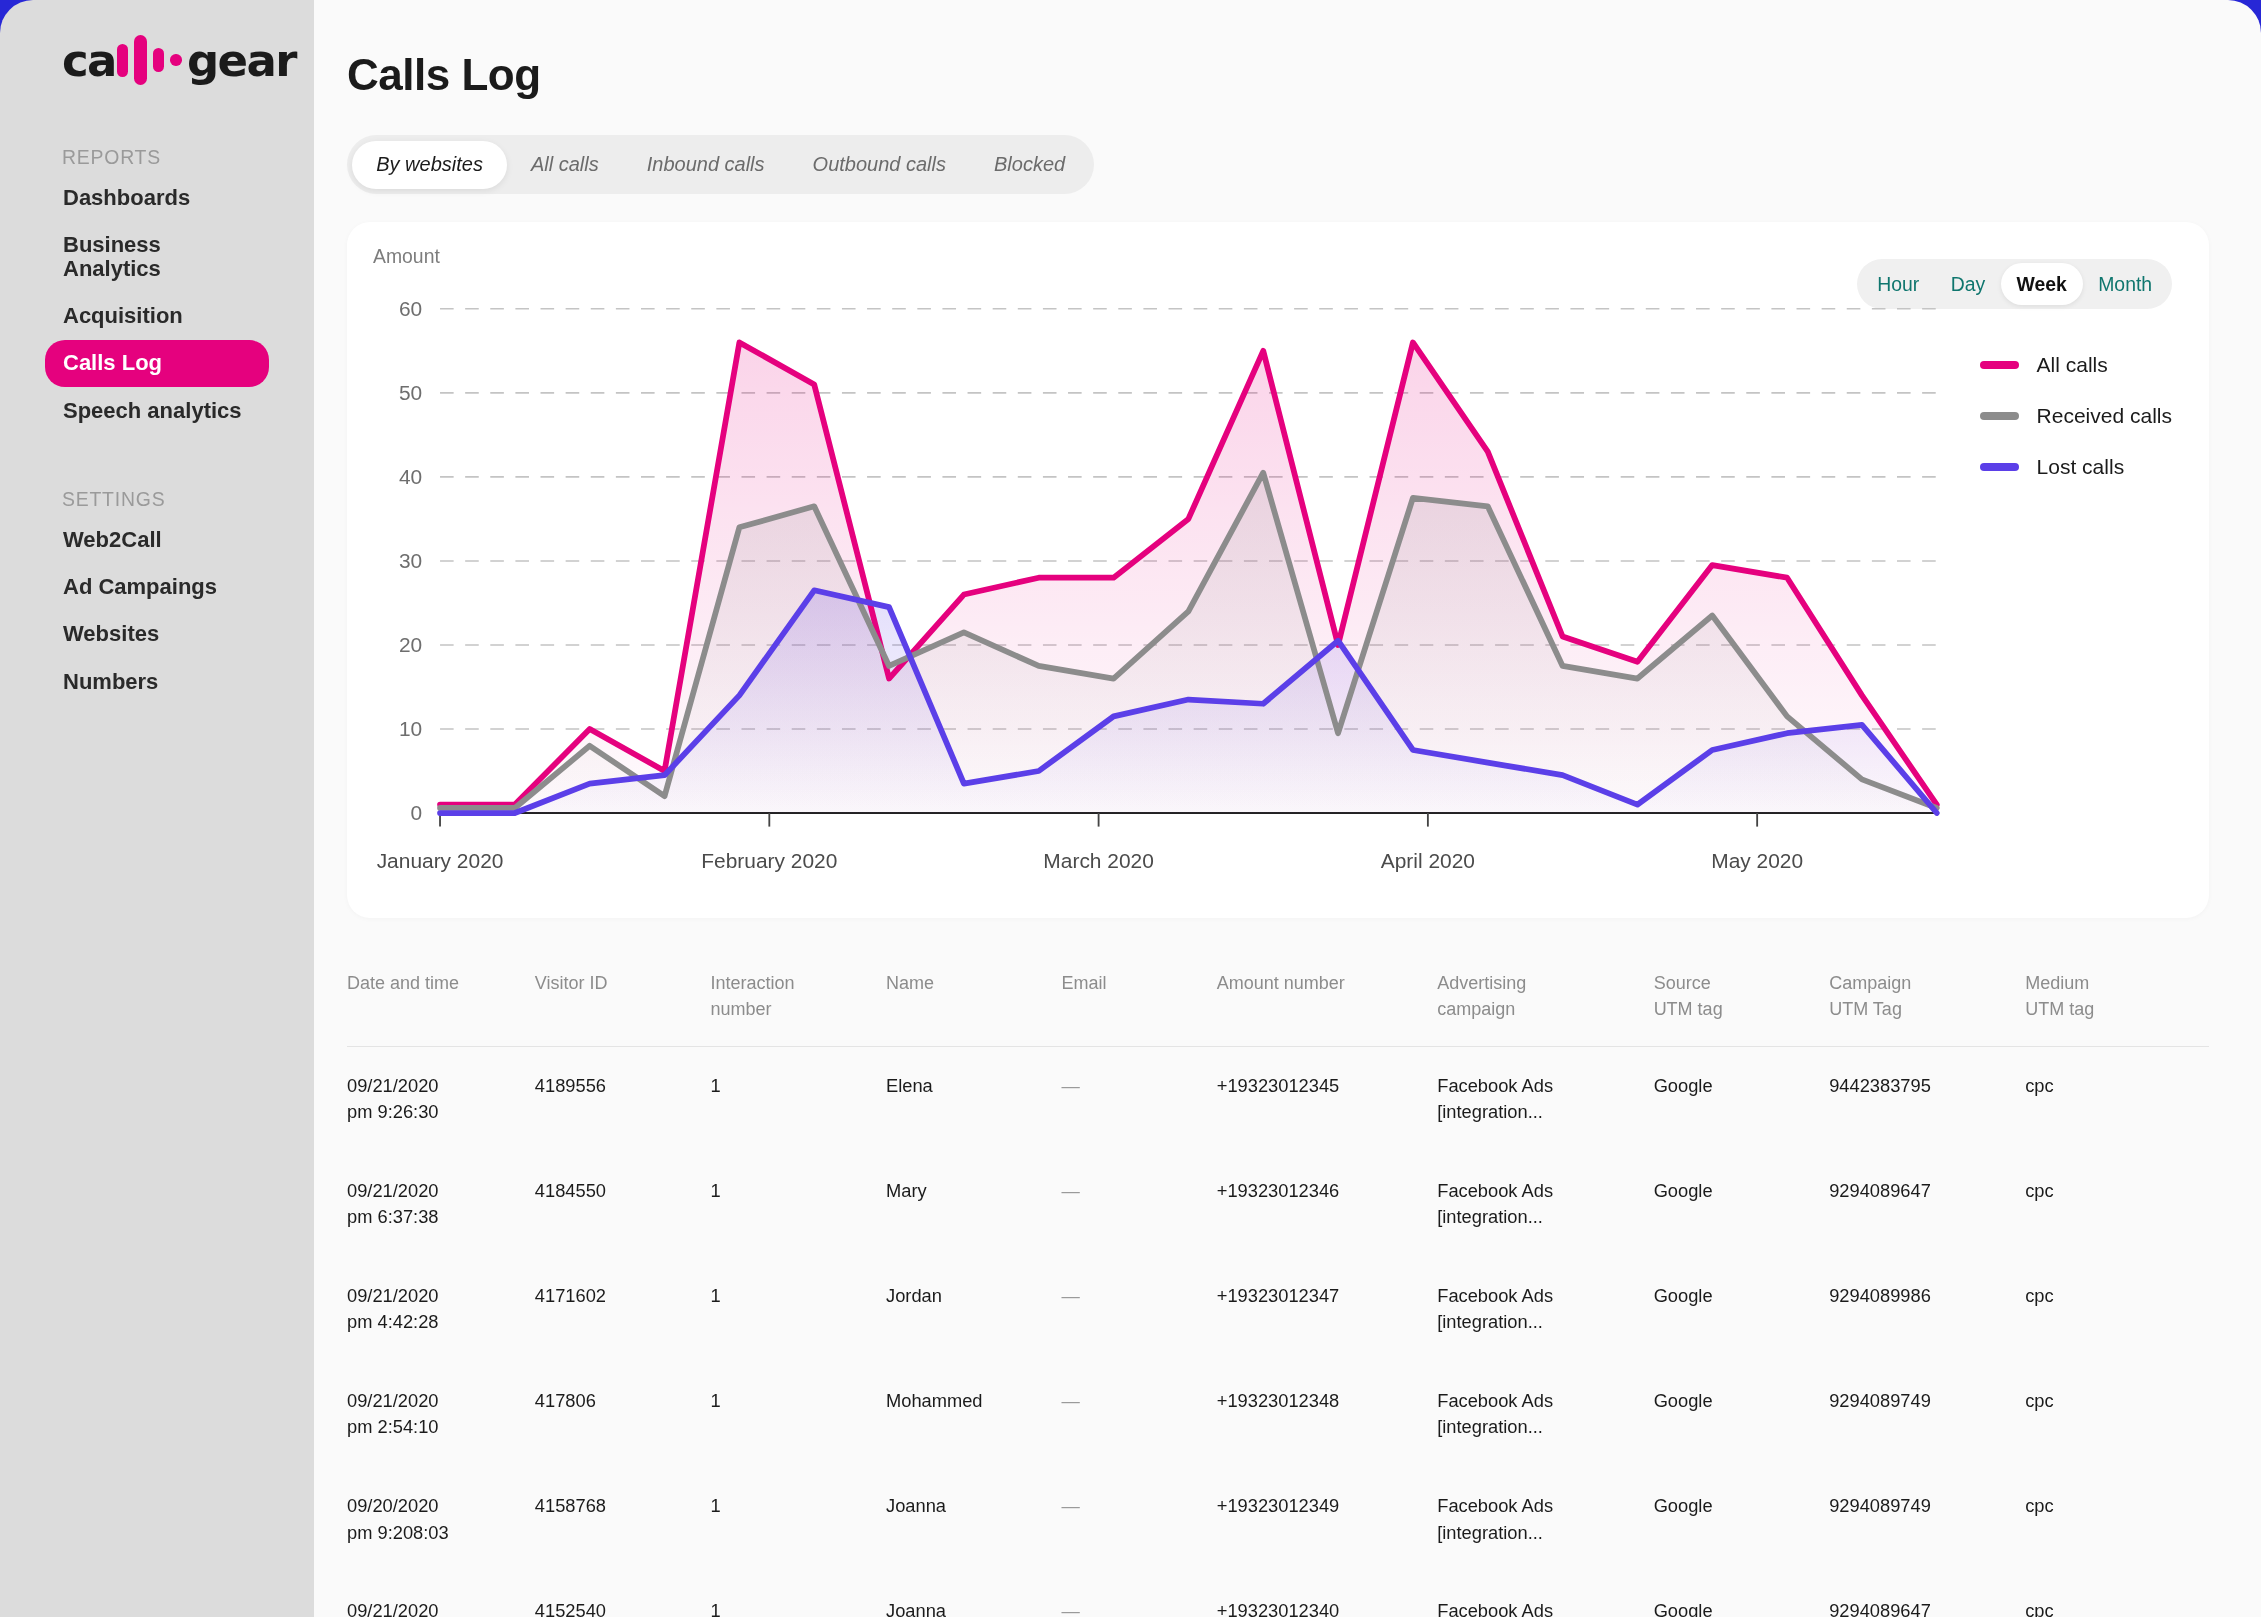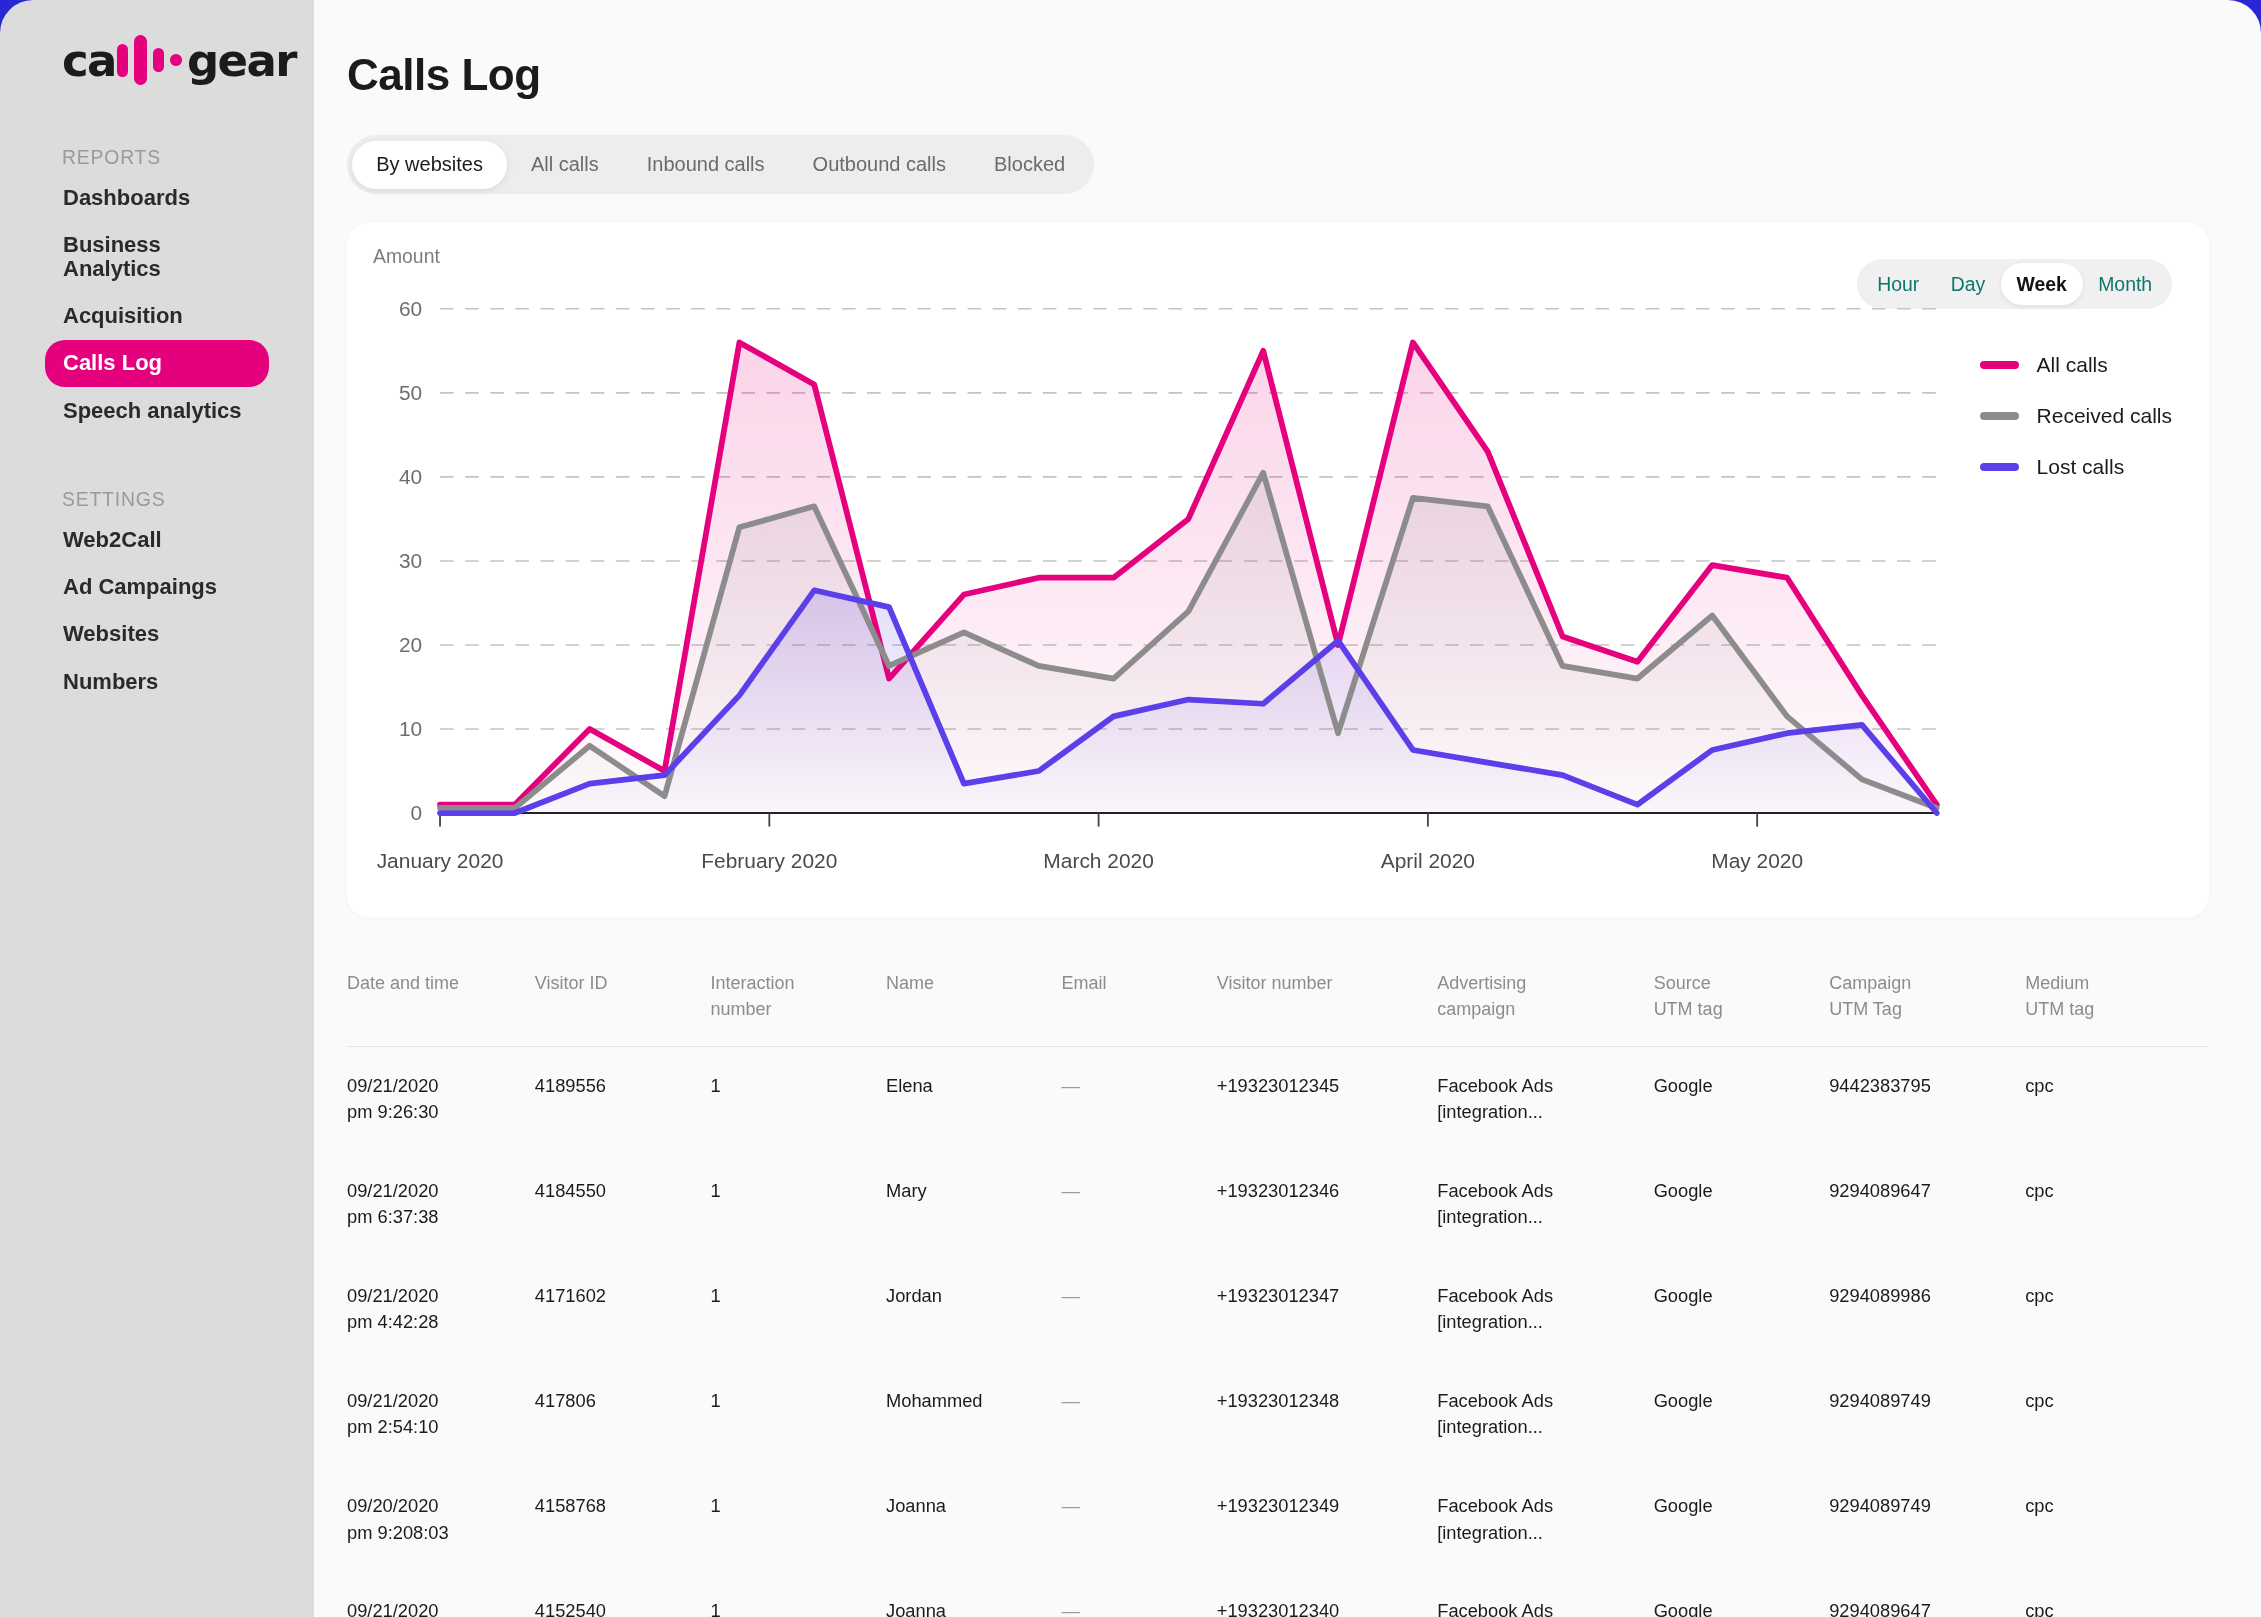--- a/index.html
+++ b/index.html
@@ -81,21 +81,21 @@
   .page-title {
     margin: 50px 0 0 0;
     font-size: 44px;
     font-weight: 700;
     color: #1b1b1b;
     letter-spacing: -0.5px;
   }
 
   .toolbar {
     margin-top: 35px;
-    display: flex; align-items: flex-start; justify-content: space-between;
+    display: flex; align-items: flex-start; justify-content: space-between; font-style: italic;
   }
   .tabs {
     display: inline-flex; align-items: center;
     background: #ededed;
     border-radius: 31px;
     padding: 5.2px;
     height: 59px;
   }
   .tab {
     font-size: 20px; color: #6b6b6b;
@@ -313,21 +313,21 @@
 
     <div class="table-wrap">
       <table class="calls">
         <thead>
           <tr>
             <th class="col-date"><span>Date and time</span></th>
             <th class="col-vid"><span>Visitor ID</span></th>
             <th class="col-inum"><span>Interaction</span><br><span>number</span></th>
             <th class="col-name"><span>Name</span></th>
             <th class="col-email"><span>Email</span></th>
-            <th class="col-vnum"><span>Visitor number</span></th>
+            <th class="col-vnum"><span>Amount number</span></th>
             <th class="col-adv"><span>Advertising</span><br><span>campaign</span></th>
             <th class="col-src"><span>Source</span><br><span>UTM tag</span></th>
             <th class="col-camp"><span>Campaign</span><br><span>UTM Tag</span></th>
             <th class="col-med"><span>Medium</span><br><span>UTM tag</span></th>
           </tr>
         </thead>
         <tbody id="calls-body">
             <tr>
               <td>09/21/2020<br>pm 9:26:30</td>
               <td class="link">4189556</td>

